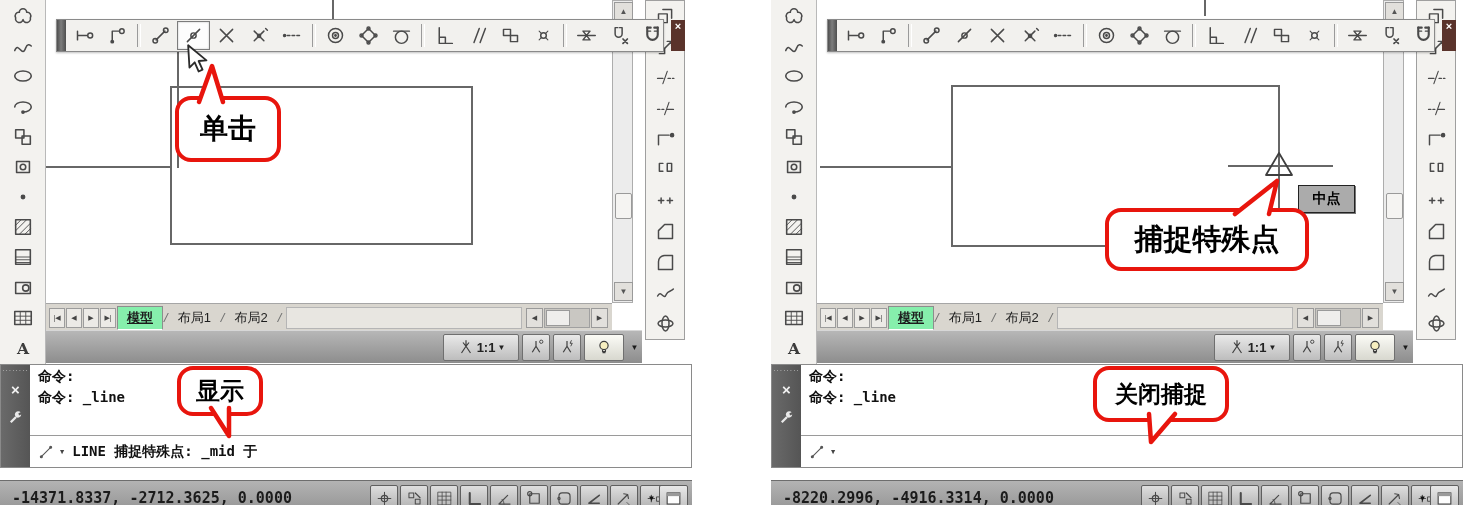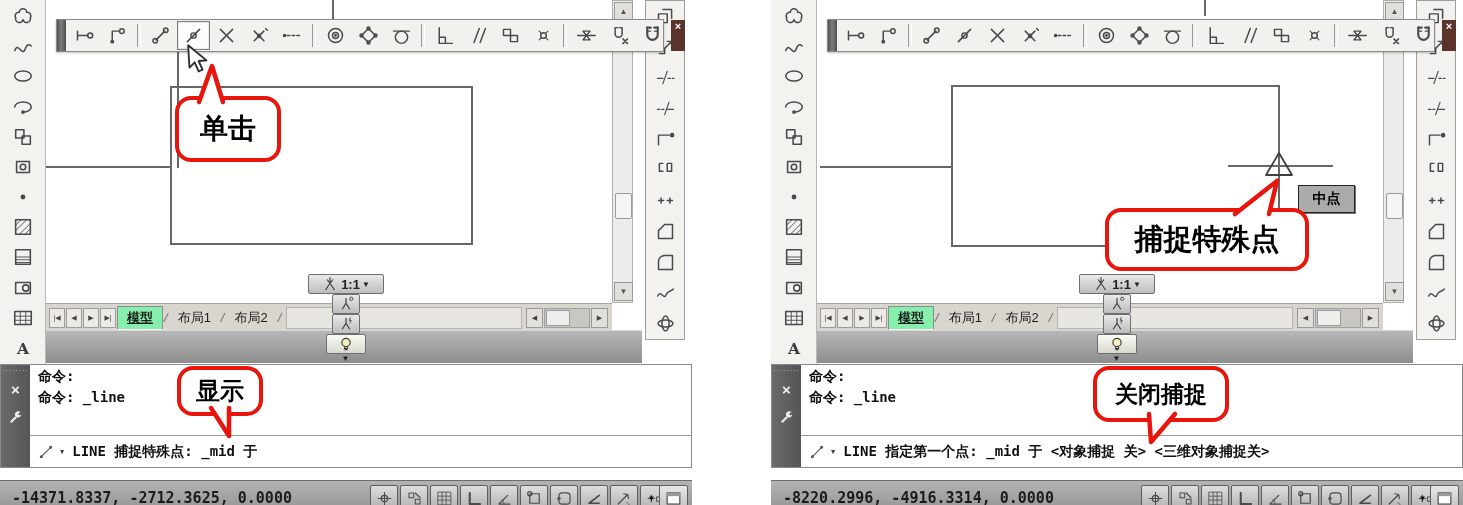--- a/index.html
+++ b/index.html
@@ -54,21 +54,21 @@
   .tab.activetab{background:#86efac;border:1px solid #8d8d8d;border-bottom-color:#fff;font-weight:bold;text-decoration:underline;}
   .tabslash{color:#6e6e6e;font-style:italic;padding:0 1px;}
   .tabspace{flex:1;background:#e8e6e1;height:20px;border:1px solid #b5b5b5;margin:0 4px;}
   .hs-btn{width:15px;height:18px;background:#e2e0dc;border:1px solid #9a9a9a;font-size:7px;color:#444;
           display:flex;align-items:center;justify-content:center;}
   .hs-track{width:44px;height:18px;background:#c9c7c2;border:1px solid #a0a0a0;margin:0 1px;position:relative;}
   .hs-thumb{position:absolute;left:1px;top:1px;width:22px;height:14px;background:#efeeec;border:1px solid #9a9a9a;}
 
   
   .annotbar{position:absolute;left:46px;top:330px;width:596px;height:33px;background:linear-gradient(#b7b7b7,#8d8d8d);
-            border-top:1px solid #d7d7d7;display:flex;align-items:center;justify-content:flex-end;padding-right:0;box-sizing:border-box;z-index:3;flex-direction:column;}
+            border-top:1px solid #d7d7d7;display:flex;align-items:center;justify-content:flex-end;padding-right:0;box-sizing:border-box;z-index:3;}
   .an-btn{height:25px;background:linear-gradient(#e9e9e9,#bdbdbd);border:1px solid #6f6f6f;border-radius:2px;
           display:flex;align-items:center;justify-content:center;margin-left:3px;color:#222;}
   .an-btn svg{width:18px;height:18px;stroke:#3f3f3f;fill:none;stroke-width:1.6;}
   .an-scale{width:74px;font-size:13px;font-weight:bold;gap:2px;}
   .an-sq{width:26px;}
   .an-bulb{width:38px;background:linear-gradient(#fbfbf6,#d8d8cf);}
   .an-caret{width:15px;font-size:8px;background:none;border:none;color:#1a1a1a;}
 
   
   .cmdwin{position:absolute;left:0;top:364px;width:692px;height:104px;background:#fff;border:1px solid #8a8a8a;box-sizing:border-box;}
@@ -1042,21 +1042,20 @@
         </svg>
     </div>
     <div class="cmdtext">
       <div class="cmdline">命令:</div>
       <div class="cmdline">命令: _line</div>
       <div class="promptrow">
         <svg>
             <use href="#sym-line-tool"></use>
           </svg>
         <span class="promptcaret">▼</span>
-        <span>LINE 指定第一个点: _mid 于  &lt;对象捕捉 关&gt; &lt;三维对象捕捉关&gt;</span>
       </div>
     </div>
   </div>
 
   <div class="statusbar">
     <span class="coords">-8220.2996, -4916.3314, 0.0000</span>
     <div class="toggles">
         <div class="tbtn">
           <svg viewBox="0 0 24 24">
             <use href="#sym-infer-constraints"></use>

